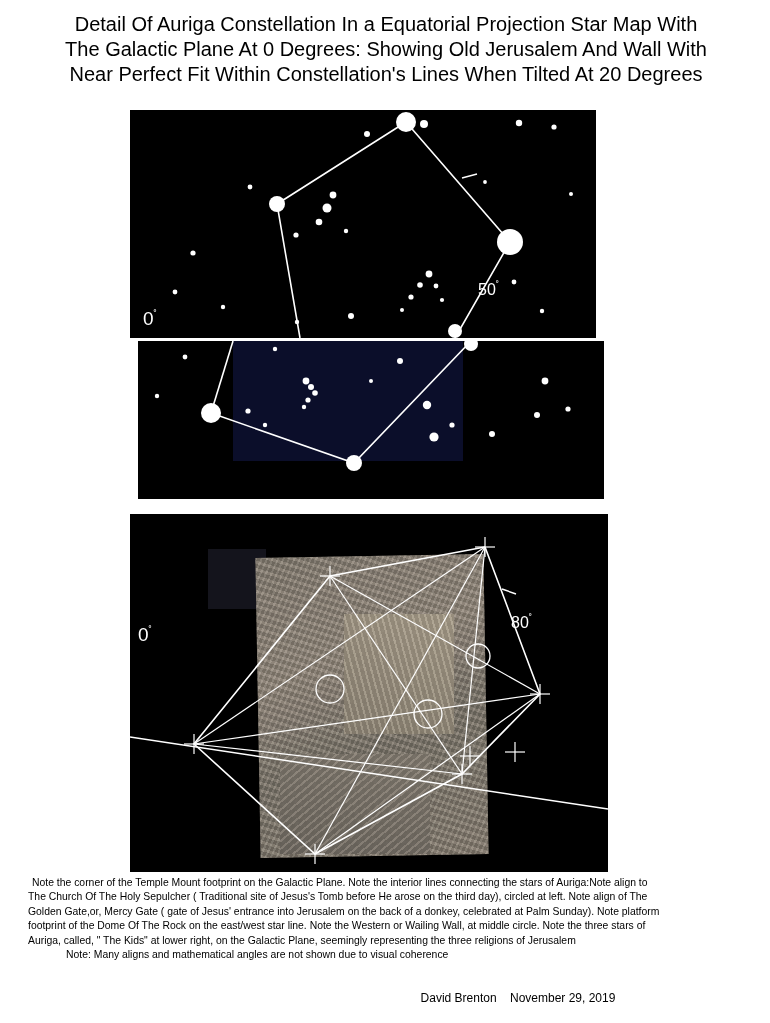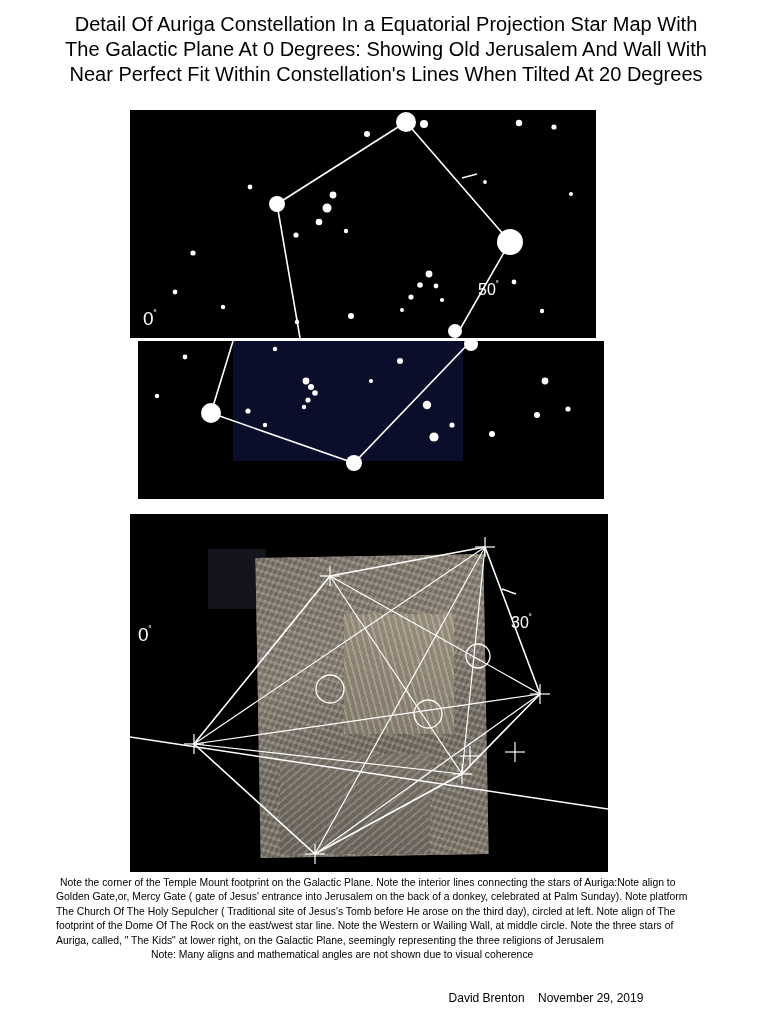--- a/index.html
+++ b/index.html
@@ -132,30 +132,30 @@
   }
   .anglelabel.big { font-size: 19px; }
   .deg {
     font-size: 10px;
     vertical-align: super;
   }
 
   
   .notes {
     position: absolute;
-    left: 56px;
+    left: 28px;
     top: 876px;
     width: 690px;
     font-size: 10.4px;
     line-height: 14.4px;
     color: #000;
   }
   .notes p { margin: 0; }
   .notes .indent1 { margin-left: 4px; }
-  .notes .indent2 { margin-left: 95px; }
+  .notes .indent2 { margin-left: 38px; }
   .signature {
     position: absolute;
     left: 0px;
     top: 115px;
     width: 690px;
     text-align: center;
     font-size: 12px;
   }
   .sig-inner { display: inline-block; margin-left: 290px; }
 </style>
@@ -314,28 +314,28 @@
 
       <g stroke="#ffffff" stroke-width="1.3" fill="none">
         <circle cx="200" cy="175" r="14"></circle>
         <circle cx="298" cy="200" r="14"></circle>
         <circle cx="348" cy="142" r="12"></circle>
       </g>
 
       <line x1="372" y1="75" x2="386" y2="80" stroke="#ffffff" stroke-width="1.4"></line>
     </svg>
 
-    <div class="anglelabel" style="left:381px; top:99px;"><span>30</span><span class="deg">˚</span></div>
+    <div class="anglelabel" style="left:381px; top:99px;"><span>80</span><span class="deg">˚</span></div>
     <div class="anglelabel big" style="left:8px; top:110px;"><span>0</span><span class="deg">˚</span></div>
   </div>
 
   <div class="notes">
     <p class="indent1">Note the corner of the Temple Mount footprint on the Galactic Plane. Note the interior lines connecting the stars of Auriga:Note align to</p>
+    <p>The Church Of The Holy Sepulcher ( Traditional site of Jesus's Tomb before He arose on the third day), circled at left.  Note align of The</p>
     <p>Golden Gate,or, Mercy Gate ( gate of Jesus' entrance into Jerusalem on the back of a donkey, celebrated at Palm Sunday). Note platform</p>
-    <p>The Church Of The Holy Sepulcher ( Traditional site of Jesus's Tomb before He arose on the third day), circled at left.  Note align of The</p>
     <p>footprint of the Dome Of The Rock on the east/west star line.  Note the Western or  Wailing Wall, at middle circle.   Note the three stars of</p>
     <p>Auriga, called, " The Kids" at lower right, on the Galactic Plane, seemingly representing the three religions of Jerusalem</p>
     <p class="indent2">Note: Many aligns and mathematical angles are not shown due to visual coherence</p>
 
     <div class="signature">
       <span class="sig-inner">
         <span>David Brenton</span>
         &nbsp;&nbsp;
         <span>November 29, 2019</span>
       </span>

